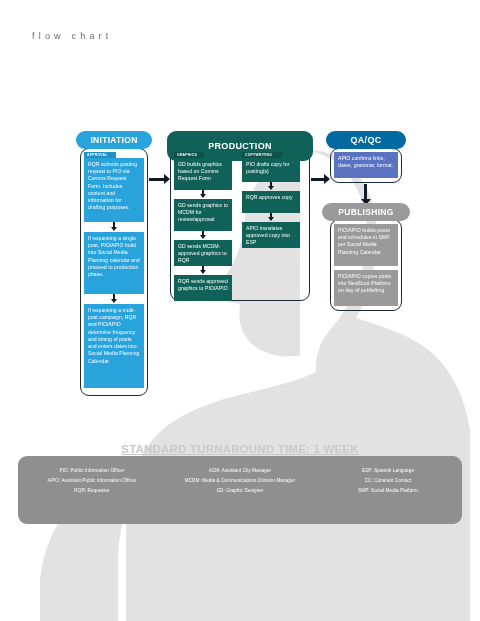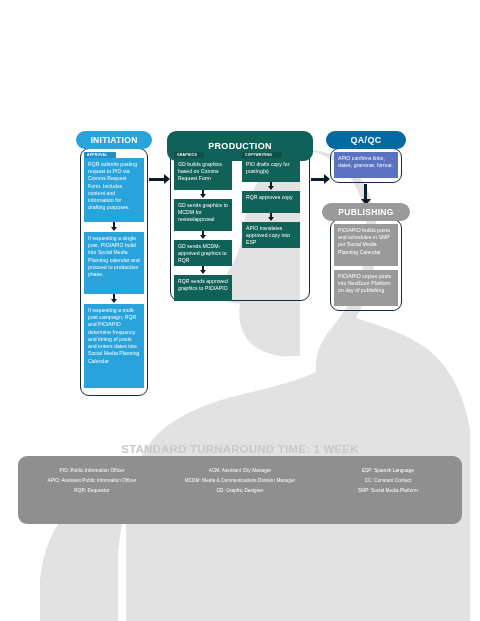--- a/index.html
+++ b/index.html
@@ -58,21 +58,21 @@
   .ahead-d{position:absolute;width:0;height:0;border-left:3.2px solid transparent;border-right:3.2px solid transparent;border-top:4px solid #0f1b26;}
   .ahead-r{position:absolute;width:0;height:0;border-top:3.6px solid transparent;border-bottom:3.6px solid transparent;border-left:4.6px solid #0f1b26;}
   .arrow-v.thick{width:3px;}
   .arrow-h.thick{height:3px;}
   .ahead-d.thick{border-left-width:5px;border-right-width:5px;border-top-width:6.5px;}
   .ahead-r.thick{border-top-width:5px;border-bottom-width:5px;border-left-width:6.5px;}
 
   
   .turnaround{
     position:absolute;left:0;top:443px;width:480px;text-align:center;
-    font-size:11.5px;font-weight:bold;letter-spacing:.2px;color:#c9c9c9;z-index:2;
+    font-size:11.5px;font-weight:bold;letter-spacing:.2px;color:#c9c9c9;z-index:2;text-decoration:underline;
   }
 
   
   .key-panel{
     position:absolute;left:18px;top:456px;width:444px;height:68px;
     background:#8f8f8f;border-radius:9px;z-index:3;color:#fff;
   }
   .key-title{text-align:center;font-size:10px;font-weight:bold;letter-spacing:.4px;margin-top:8px;}
   .key-cols{display:flex;margin-top:9px;}
   .key-col{flex:1;text-align:center;}
@@ -96,20 +96,21 @@
            C 241 252, 231 268, 222 282
            C 216 292, 218 300, 228 302
            L 240 304 C 238 318, 240 330, 248 340
            C 258 352, 276 358, 294 356
            L 300 356 Z"></path>
   <path fill="#e2e2e2" d="M150 470 C 130 486, 120 520, 118 556 L 118 621 L 40 621 L 40 580
            C 44 540, 62 508, 92 490 C 110 479, 132 473, 150 470 Z"></path>
 </svg>
 
 <div class="page-header">
+  <div class="subtitle">flow chart</div>
 </div>
 
 <div id="chart">
 
   <div class="colbox" style="left:80px;top:148px;width:68px;height:248px;"></div>
   <div class="pill pill-init" style="left:76px;top:131px;width:76px;height:18px;font-size:8.5px;">INITIATION</div>
 
   <div class="tab t-blue" style="left:84px;top:152px;width:32px;height:6px;">APPROVAL</div>
 
   <div class="node n-blue" style="left:84px;top:158px;width:60px;height:64px;">RQR submits posting request to PIO via Comms Request Form. Includes content and information for drafting purposes.</div>

